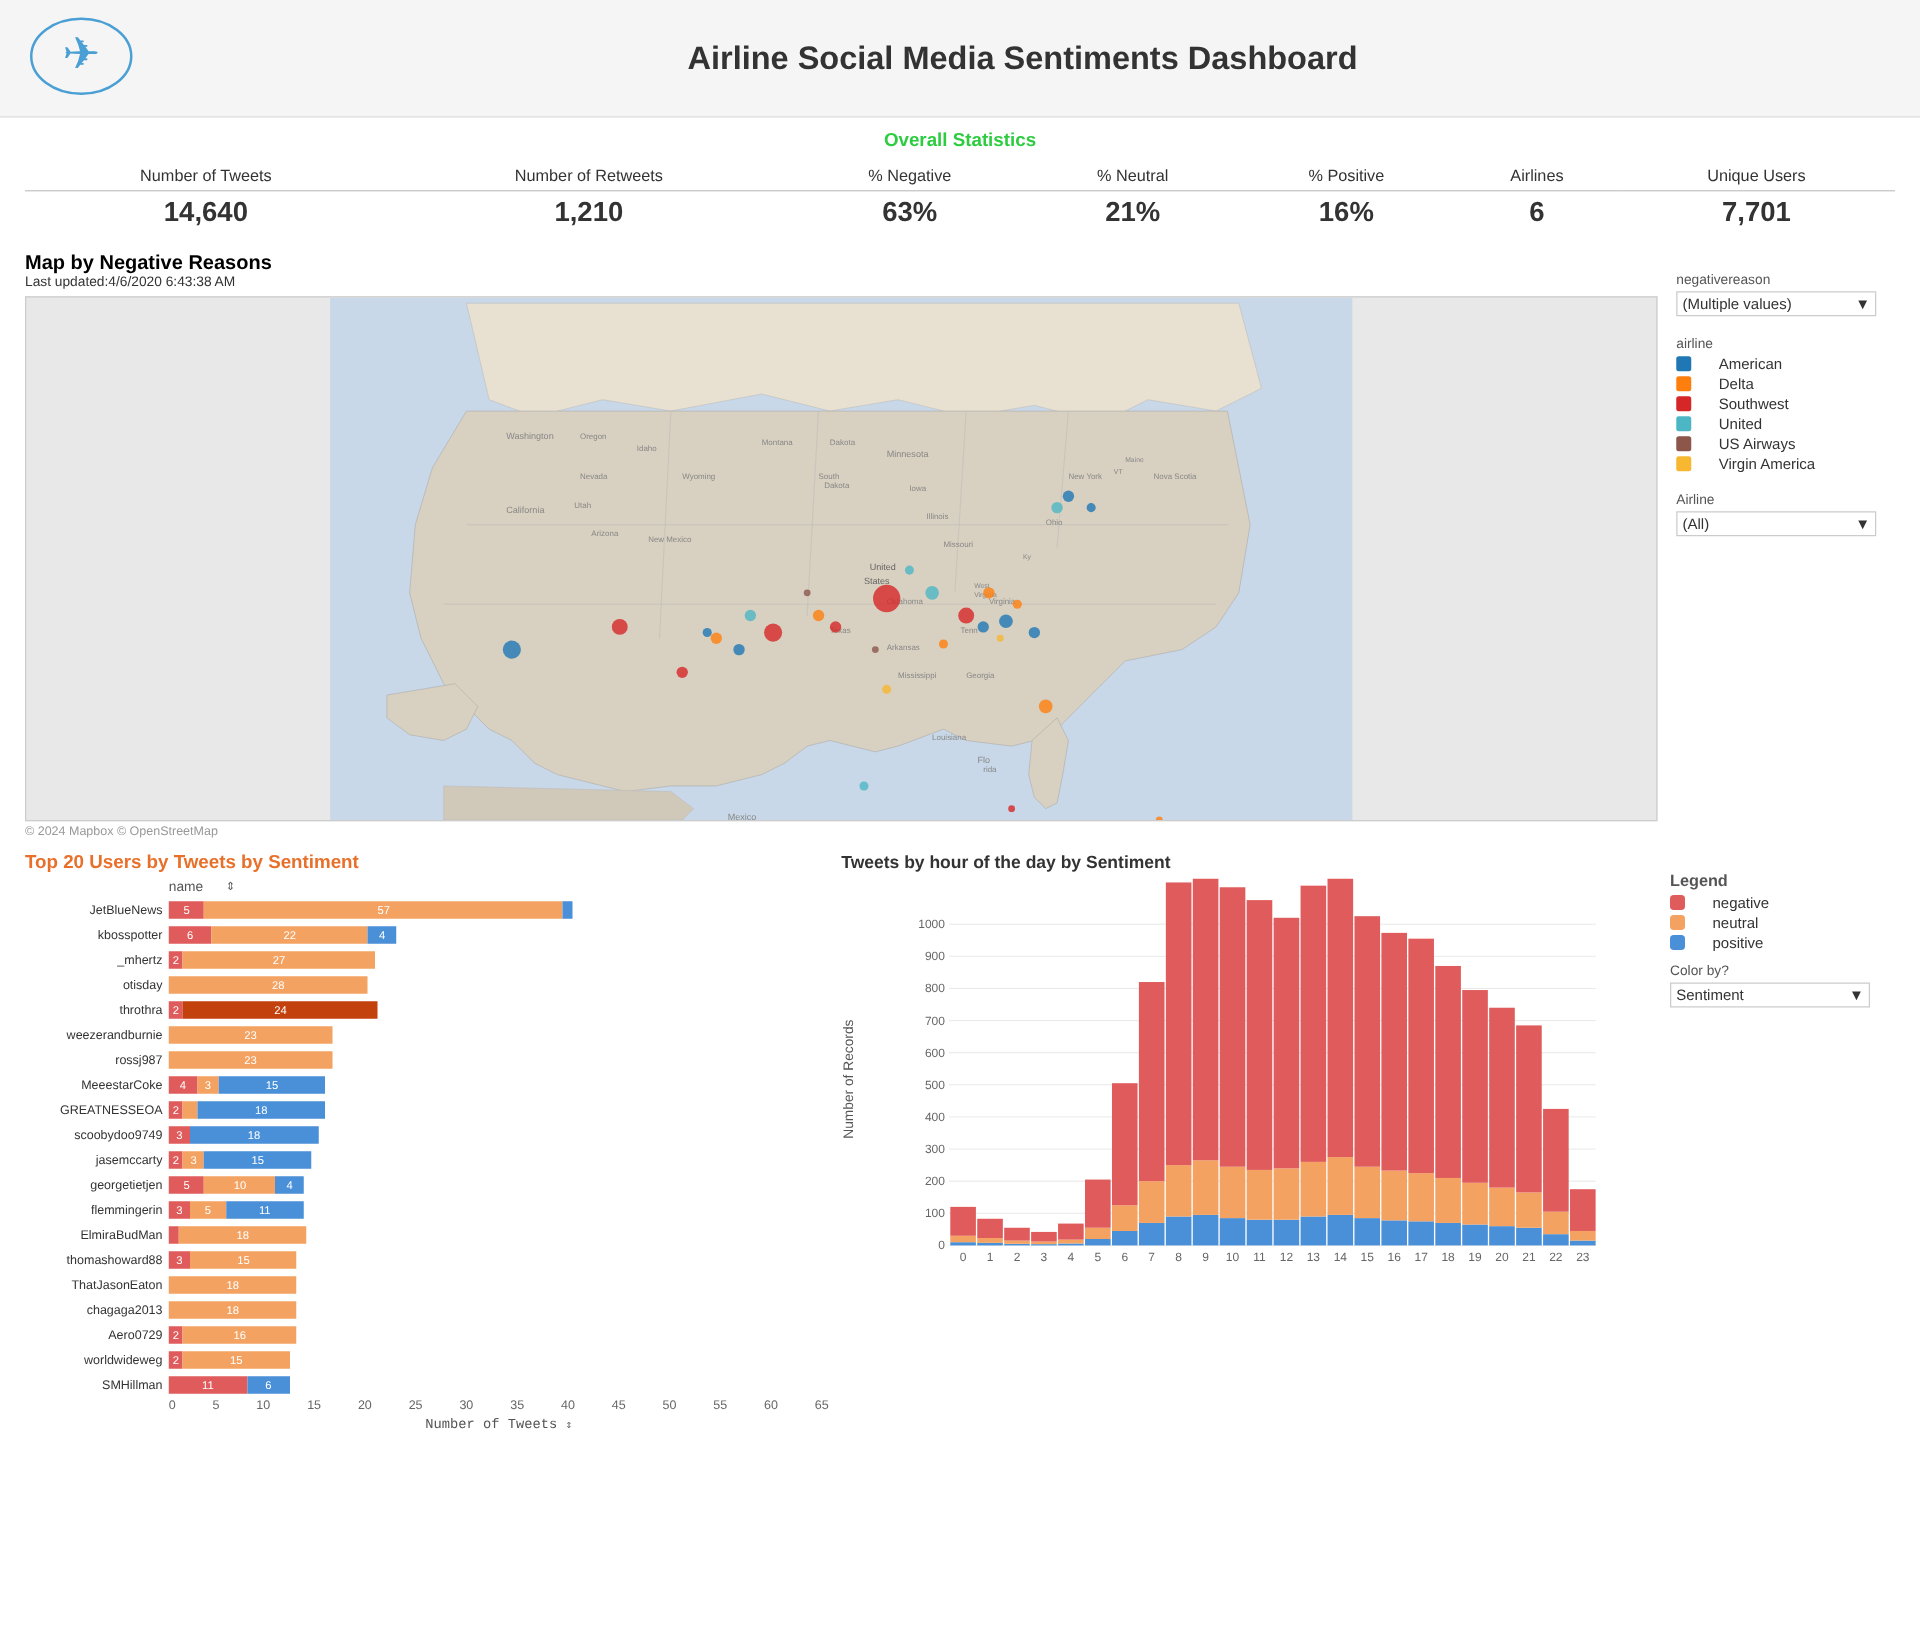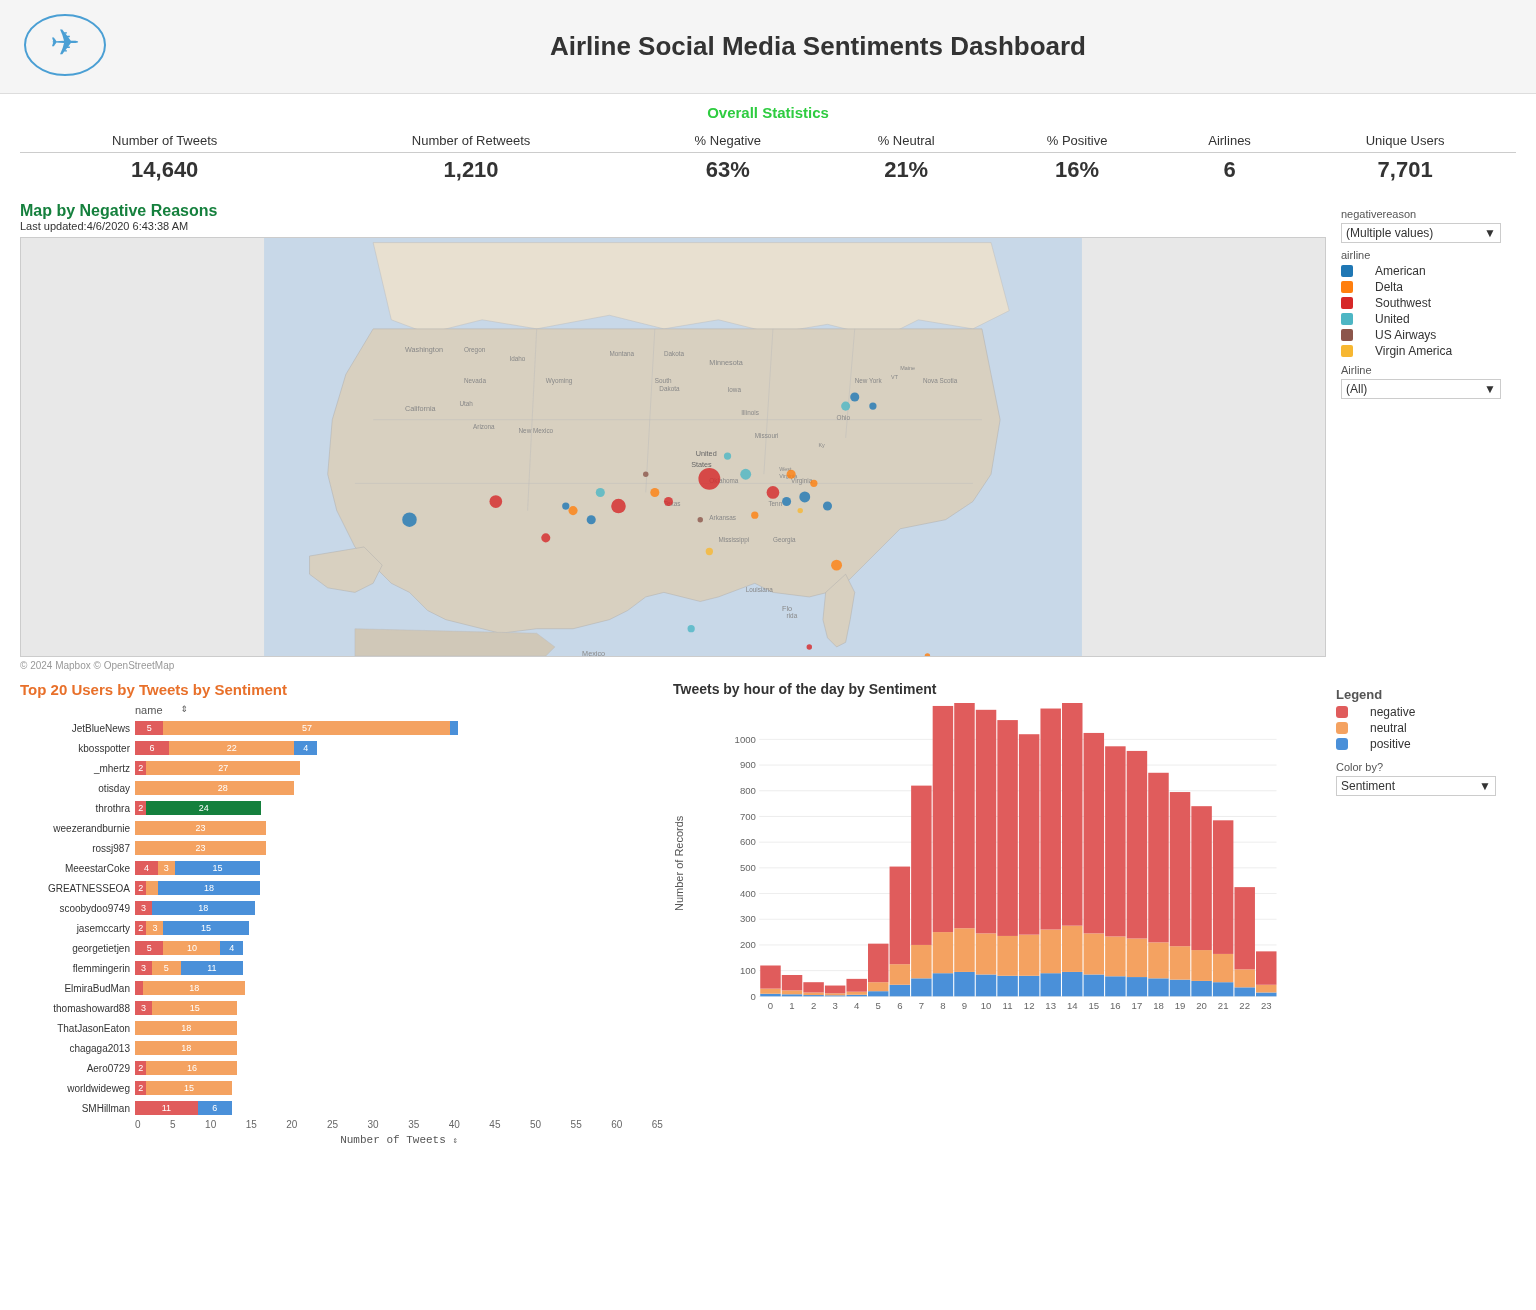--- a/index.html
+++ b/index.html
@@ -14,25 +14,25 @@
     
     .stats-section { padding: 10px 20px; }
     .stats-title { text-align: center; color: #2ecc40; font-size: 15px; font-weight: bold; margin-bottom: 8px; }
     .stats-table { width: 100%; border-collapse: collapse; }
     .stats-table th { text-align: center; font-weight: normal; font-size: 13px; border-bottom: 1px solid #ccc; padding: 4px; }
     .stats-table td { text-align: center; font-size: 22px; font-weight: bold; padding: 4px; }
 
     
     .map-section { padding: 5px 20px; display: flex; }
     .map-container { flex: 1; }
-    .map-section-title { color: #15803d; font-size: 16px; font-weight: bold; }
+    .map-section-title { color: #000000; font-size: 16px; font-weight: bold; }
     .map-subtitle { color: #333; font-size: 11px; margin-bottom: 5px; }
     .map-canvas { border: 1px solid #ccc; background: #e8e8e8; position: relative; height: 420px; overflow: hidden; }
     .map-sidebar { width: 190px; padding-left: 15px; font-size: 12px; }
-    .sidebar-label { font-size: 11px; color: #555; margin-top: 6px; margin-bottom: 3px; }
+    .sidebar-label { font-size: 11px; color: #555; margin-top: 16px; margin-bottom: 3px; }
     .sidebar-dropdown { width: 160px; border: 1px solid #ccc; padding: 2px 4px; font-size: 12px; background: #fff; display: flex; justify-content: space-between; align-items: center; }
     .legend-item { display: flex; align-items: center; gap: 22px; margin: 2px 0; }
     .legend-dot { width: 12px; height: 12px; border-radius: 2px; }
 
     
     .bottom-section { display: flex; padding: 5px 20px; gap: 10px; }
     .bottom-left { flex: 1; }
     .bottom-center { flex: 1; }
     .bottom-right { width: 190px; padding-left: 10px; font-size: 12px; }
 
@@ -288,21 +288,21 @@
           <div class="bar-row">
             <div class="bar-label">otisday</div>
             <div class="bar-segment-container">
               <div class="bar-segment bar-num" style="width: 159.385px; background: rgb(244, 162, 97); padding-left: 16px;">28</div>
             </div>
           </div>
           <div class="bar-row">
             <div class="bar-label">throthra</div>
             <div class="bar-segment-container">
               <div class="bar-segment bar-num" style="width: 11.3846px; background: rgb(224, 92, 92);">2</div>
-              <div class="bar-segment bar-num" style="width: 115px; background: #15803d;">24</div>
+              <div class="bar-segment bar-num" style="width: 156px; background: #c2410c;">24</div>
             </div>
           </div>
           <div class="bar-row">
             <div class="bar-label">weezerandburnie</div>
             <div class="bar-segment-container">
               <div class="bar-segment bar-num" style="width: 130.923px; background: rgb(244, 162, 97);">23</div>
             </div>
           </div>
           <div class="bar-row">
             <div class="bar-label">rossj987</div>

